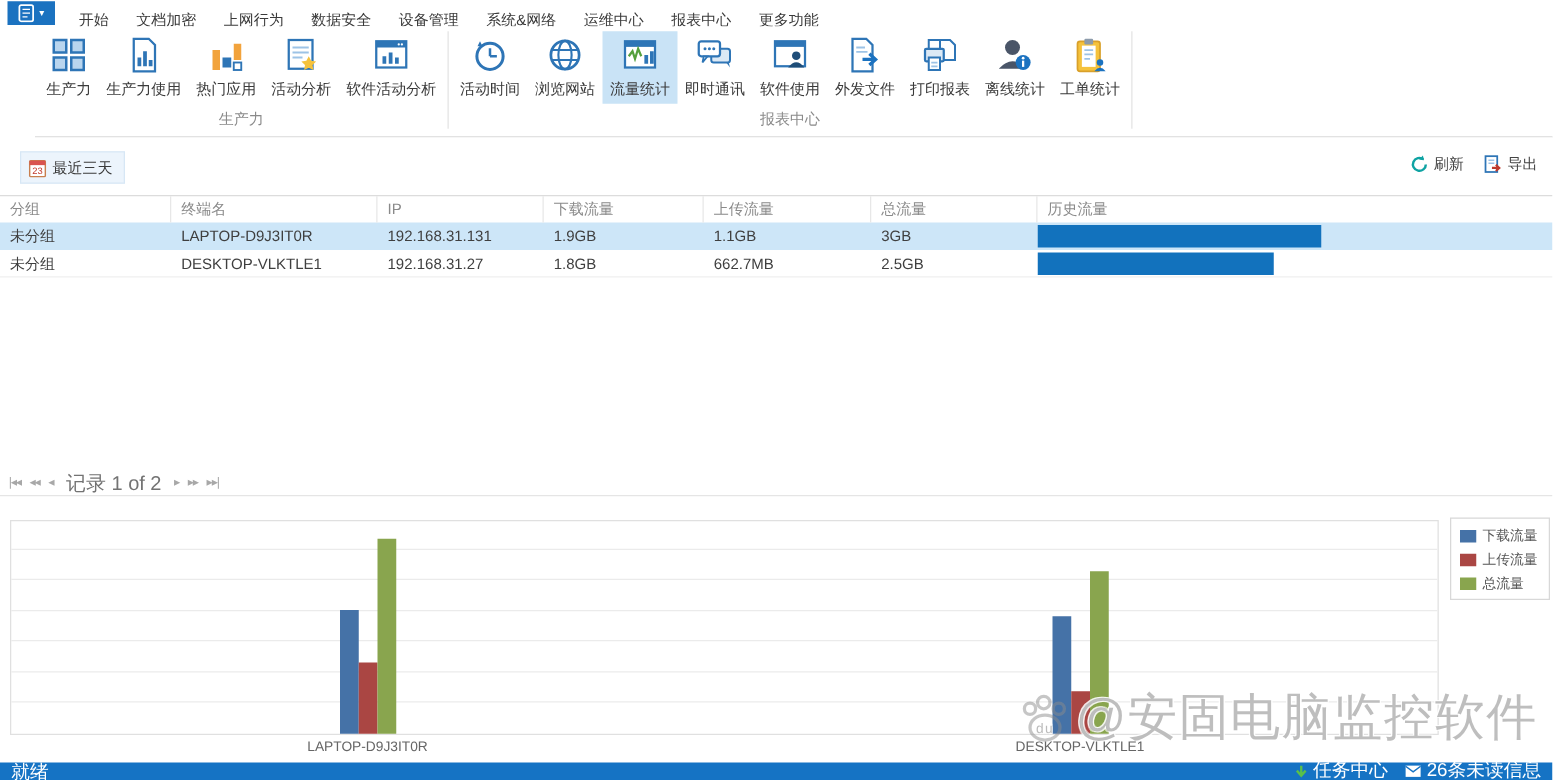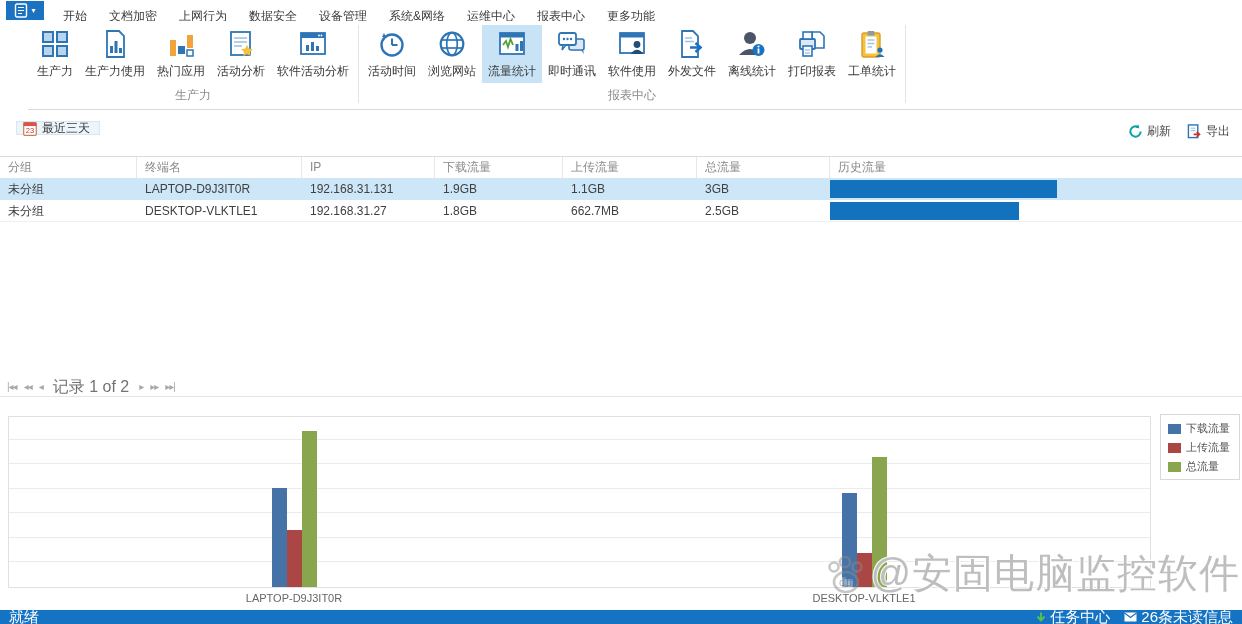--- a/index.html
+++ b/index.html
@@ -21,21 +21,21 @@
   .ritems { display:flex; align-items:flex-start; padding:4px 3px 0 3px; flex:1; }
   .ritem { display:flex; flex-direction:column; align-items:center; padding:4px 6px 3px; min-width:46px; cursor:pointer; }
   .ritem.active { background:#c9e3f6; }
   .ritem .ric { width:30px; height:30px; display:block; }
   .ritem .rlb { font-size:12px; color:#3a3a3a; margin-top:4px; white-space:nowrap; }
   .rlabel { text-align:center; font-size:12px; color:#8a8a8a; padding:1px 0 5px; }
   .rsep { width:1px; background:#e4e4e4; margin:4px 0 6px; }
 
   
   .toolbar { position:absolute; top:110px; left:0; width:100%; height:46px; background:#fff; }
-  .datebtn { position:absolute; left:16px; top:11px; height:14px; display:inline-flex; align-items:center; gap:5px; background:#ecf4fc; border:1px solid #d7e7f5; padding:0 9px 0 6px; font-size:12px; color:#3a3a3a; cursor:pointer; font-family:inherit; }
+  .datebtn { position:absolute; left:16px; top:11px; height:26px; display:inline-flex; align-items:center; gap:5px; background:#ecf4fc; border:1px solid #d7e7f5; padding:0 9px 0 6px; font-size:12px; color:#3a3a3a; cursor:pointer; font-family:inherit; }
   .tright { position:absolute; right:12px; top:13px; display:flex; gap:16px;justify-content:flex-end; }
   .tbtn { display:inline-flex; align-items:center; gap:4px; font-size:12px; color:#444; cursor:pointer; }
 
   
   .grid { position:absolute; top:156px; left:0; width:1242px; border-top:1px solid #dcdcdc; }
   .trow { display:flex; width:1242px; }
   .thead { height:21px; }
   .thead .tc { font-size:12px; color:#8a8a8a; line-height:20px; border-right:1px solid #e7e7e7; padding-left:8px; position:relative; }
   .tc { overflow:hidden; white-space:nowrap; }
   .c0{width:137px;} .c1{width:165px;} .c2{width:133px;} .c3{width:128px;} .c4{width:134px;} .c5{width:133px;} .c6{width:412px; border-right:none!important;}
@@ -56,21 +56,21 @@
   .plot { position:absolute; left:8px; top:16px; width:1143px; height:172px; border:1px solid #e0e0e0; background:#fff; }
   .gridline { position:absolute; left:0; width:100%; height:1px; background:#ebebeb; }
   .bar { position:absolute; bottom:0; width:15px; }
   .xlabel { position:absolute; width:170px; text-align:center; top:192px; font-size:11px; color:#666; }
   .legend { position:absolute; left:1160px; top:14px; width:80px; background:#fff; border:1px solid #d8d8d8; padding:6px 6px 5px 7px; display:flex; flex-direction:column; gap:4px; }
   .lgrow { display:flex; align-items:center; gap:5px; }
   .lgsw { width:13px; height:10px; flex:none; }
   .lgtx { font-size:11px; color:#555; white-space:nowrap; }
 
   
-  .watermark { position:absolute; right:2px; top:146px; display:flex; align-items:center; gap:2px; pointer-events:none;
+  .watermark { position:absolute; right:12px; top:146px; display:flex; align-items:center; gap:2px; pointer-events:none;
     color:rgba(125,125,125,0.5); font-size:40px; letter-spacing:1px; white-space:nowrap;
     text-shadow:-1px -1px 0 rgba(255,255,255,.85), 1px 1px 0 rgba(255,255,255,.85), 1px -1px 0 rgba(255,255,255,.6), -1px 1px 0 rgba(255,255,255,.6); }
   .paw { opacity:.65; }
 
   
   .statusbar { position:absolute; left:0; top:610px; width:100%; height:14px; background:#1573c4; color:#fff; font-size:15px; display:flex; align-items:center; justify-content:space-between; padding:0 9px; }
   .sbright { display:flex; align-items:center; gap:14px; }
   .sbitem { display:inline-flex; align-items:center; gap:4px; cursor:pointer; line-height:14px; }
 </style>
 </head>
@@ -215,38 +215,38 @@
           <svg class="ric" viewBox="0 0 30 30">
               <path d="M5,2 h11 l5,5 v21 h-16 z" fill="#fff" stroke="#2e75b6" stroke-width="1.8"></path>
               <line x1="8" y1="9" x2="15" y2="9" stroke="#9dc3e6" stroke-width="1.5"></line>
               <line x1="8" y1="12.5" x2="17" y2="12.5" stroke="#9dc3e6" stroke-width="1.5"></line>
               <path d="M13,18.5 h10 m-4.5,-4.5 l5,4.5 -5,4.5" fill="none" stroke="#1b72c0" stroke-width="2.6"></path>
             </svg>
           <span class="rlb">外发文件</span>
         </div>
         <div class="ritem">
           <svg class="ric" viewBox="0 0 30 30">
-              <circle cx="13" cy="9" r="6" fill="#4a5568"></circle>
-              <path d="M2,26 q11,-12 22,0 z" fill="#4a5568"></path>
-              <circle cx="21.5" cy="21" r="6" fill="#1b72c0"></circle>
-              <rect x="20.6" y="19.5" width="1.8" height="5" fill="#fff"></rect>
-              <circle cx="21.5" cy="17.5" r="1.1" fill="#fff"></circle>
-            </svg>
-          <span class="rlb">离线统计</span>
-        </div>
-        <div class="ritem">
-          <svg class="ric" viewBox="0 0 30 30">
               <path d="M15,3 h8 l4,4 v12 h-12 z" fill="#fff" stroke="#2e75b6" stroke-width="1.6"></path>
               <rect x="3" y="10" width="15" height="10" rx="1" fill="#dce9f5" stroke="#2e75b6" stroke-width="1.8"></rect>
               <rect x="6" y="3" width="9" height="7" fill="#fff" stroke="#2e75b6" stroke-width="1.6"></rect>
               <rect x="6" y="17" width="9" height="10" fill="#fff" stroke="#2e75b6" stroke-width="1.6"></rect>
               <line x1="8" y1="21" x2="13" y2="21" stroke="#9dc3e6" stroke-width="1.4"></line>
               <line x1="8" y1="24" x2="13" y2="24" stroke="#9dc3e6" stroke-width="1.4"></line>
             </svg>
           <span class="rlb">打印报表</span>
+        </div>
+        <div class="ritem">
+          <svg class="ric" viewBox="0 0 30 30">
+              <circle cx="13" cy="9" r="6" fill="#4a5568"></circle>
+              <path d="M2,26 q11,-12 22,0 z" fill="#4a5568"></path>
+              <circle cx="21.5" cy="21" r="6" fill="#1b72c0"></circle>
+              <rect x="20.6" y="19.5" width="1.8" height="5" fill="#fff"></rect>
+              <circle cx="21.5" cy="17.5" r="1.1" fill="#fff"></circle>
+            </svg>
+          <span class="rlb">离线统计</span>
         </div>
         <div class="ritem">
           <svg class="ric" viewBox="0 0 30 30">
               <rect x="5" y="4" width="18" height="24" rx="2" fill="#f5c23c" stroke="#d9a02a" stroke-width="1.4"></rect>
               <rect x="8.5" y="7.5" width="11" height="17" fill="#fff"></rect>
               <rect x="10.5" y="2" width="7" height="4.5" rx="1" fill="#8c9bab"></rect>
               <line x1="10.5" y1="11" x2="17.5" y2="11" stroke="#9dc3e6" stroke-width="1.4"></line>
               <line x1="10.5" y1="14.5" x2="17.5" y2="14.5" stroke="#9dc3e6" stroke-width="1.4"></line>
               <line x1="10.5" y1="18" x2="15" y2="18" stroke="#9dc3e6" stroke-width="1.4"></line>
               <circle cx="23" cy="21" r="2.6" fill="#1b72c0"></circle>

